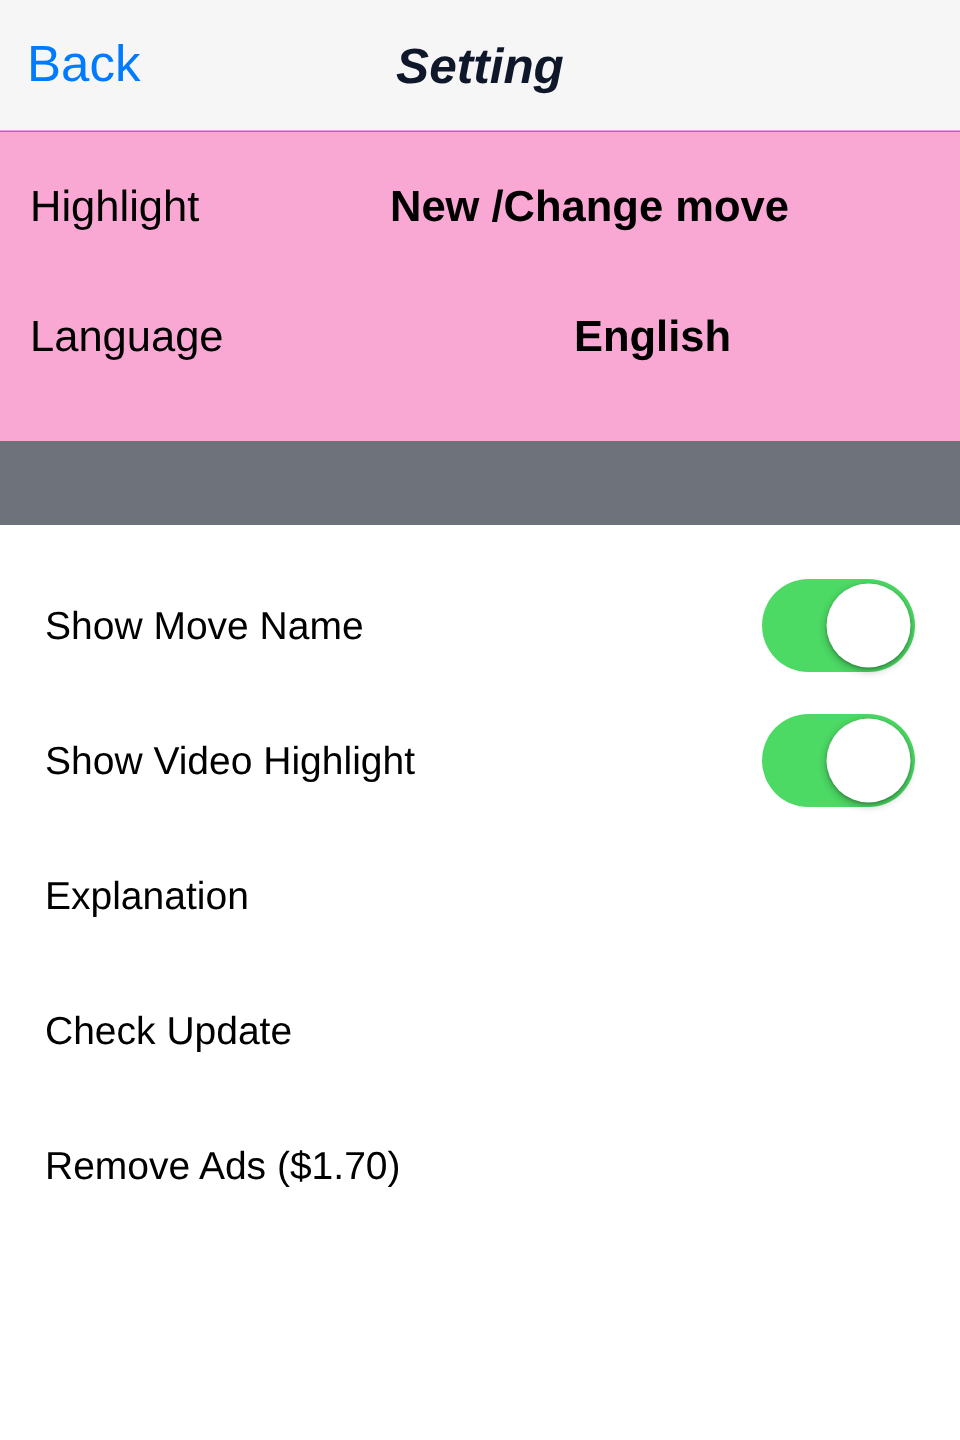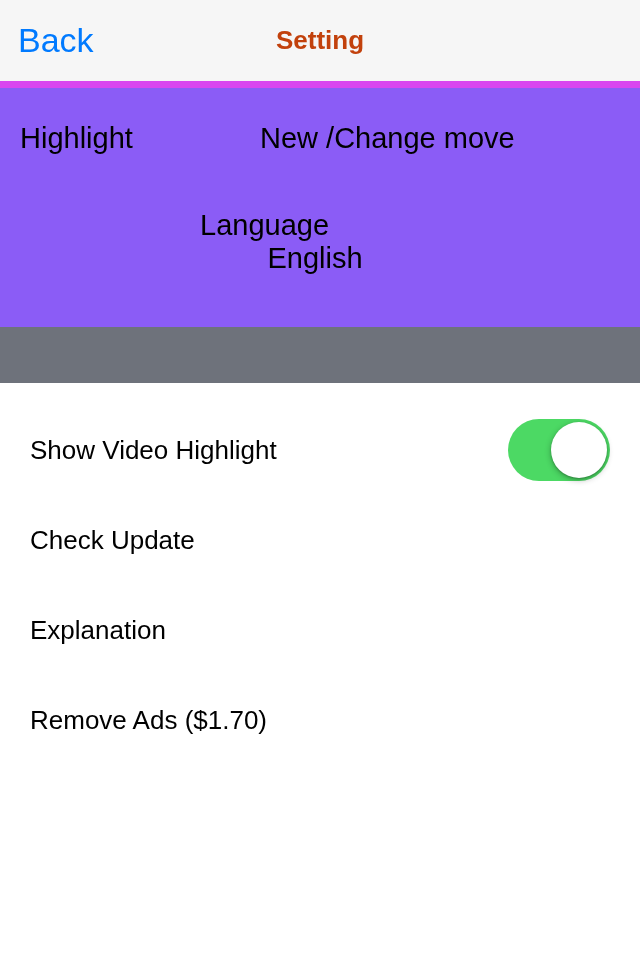--- a/index.html
+++ b/index.html
@@ -10,64 +10,65 @@
     body {
       font-family: -apple-system, 'Helvetica Neue', Helvetica, Arial, sans-serif;
       width: 640px;
       height: 960px;
       background: #ffffff;
       overflow: hidden;
     }
     .nav-bar {
       height: 88px;
       background: #f6f6f6;
-      border-bottom: 7px solid #d946ef;
+      border-bottom: 1px solid #d946ef;
       position: relative;
       display: flex;
       align-items: center;
       justify-content: center;
     }
     .back-button {
       position: absolute;
       left: 18px;
       color: #007aff;
       font-size: 34px;
       font-weight: 400;
       cursor: pointer;
     }
     .nav-title {
-      font-size: 26px;
+      font-size: 33px;
       font-weight: 700;
-      color: #c2410c;
+      color: #0f172a;
+      font-style: italic;
     }
     .top-section {
-      background: #8b5cf6;
+      background: #f9a8d4;
       padding: 0;
     }
     .setting-row {
       display: flex;
       align-items: center;
       padding: 34px 20px;
     }
     .setting-label {
       font-size: 29px;
       color: #000000;
       font-weight: 400;
       width: 240px;
       flex-shrink: 0;
     }
     .setting-value {
       font-size: 29px;
       color: #000000;
-      font-weight: 400;
+      font-weight: 700;
       flex: 1;
       text-align: left;
     }
     .setting-value.centered {
-      text-align: right;
+      text-align: center;
       margin-left: -10px;
     }
     .separator {
       height: 56px;
       background: #6e727b;
       width: 100%;
     }
     .bottom-section {
       background: #ffffff;
       padding-top: 22px;
@@ -106,21 +107,20 @@
       border-radius: 50%;
       box-shadow: 0 2px 6px rgba(0,0,0,0.3), 0 1px 2px rgba(0,0,0,0.2);
     }
     .highlight-row {
       padding-top: 34px;
       padding-bottom: 34px;
     }
     .language-row {
       padding-top: 20px;
       padding-bottom: 52px;
-      flex-direction: column;
     }
   </style>
 </head>
 <body>
 
 <div class="nav-bar">
   <span class="back-button">Back</span>
   <span class="nav-title">Setting</span>
 </div>
 
@@ -132,28 +132,35 @@
   <div class="setting-row language-row">
     <span class="setting-label">Language</span>
     <span class="setting-value centered">English</span>
   </div>
 </div>
 
 <div class="separator"></div>
 
 <div class="bottom-section">
   <div class="option-row">
+    <span class="option-label">Show Move Name</span>
+    <div class="toggle">
+      <div class="toggle-track"></div>
+      <div class="toggle-knob"></div>
+    </div>
+  </div>
+  <div class="option-row">
     <span class="option-label">Show Video Highlight</span>
     <div class="toggle">
       <div class="toggle-track"></div>
       <div class="toggle-knob"></div>
     </div>
   </div>
   <div class="option-row">
-    <span class="option-label">Check Update</span>
+    <span class="option-label">Explanation</span>
   </div>
   <div class="option-row">
-    <span class="option-label">Explanation</span>
+    <span class="option-label">Check Update</span>
   </div>
   <div class="option-row">
     <span class="option-label">Remove Ads ($1.70)</span>
   </div>
 </div>
 
 </body></html>

